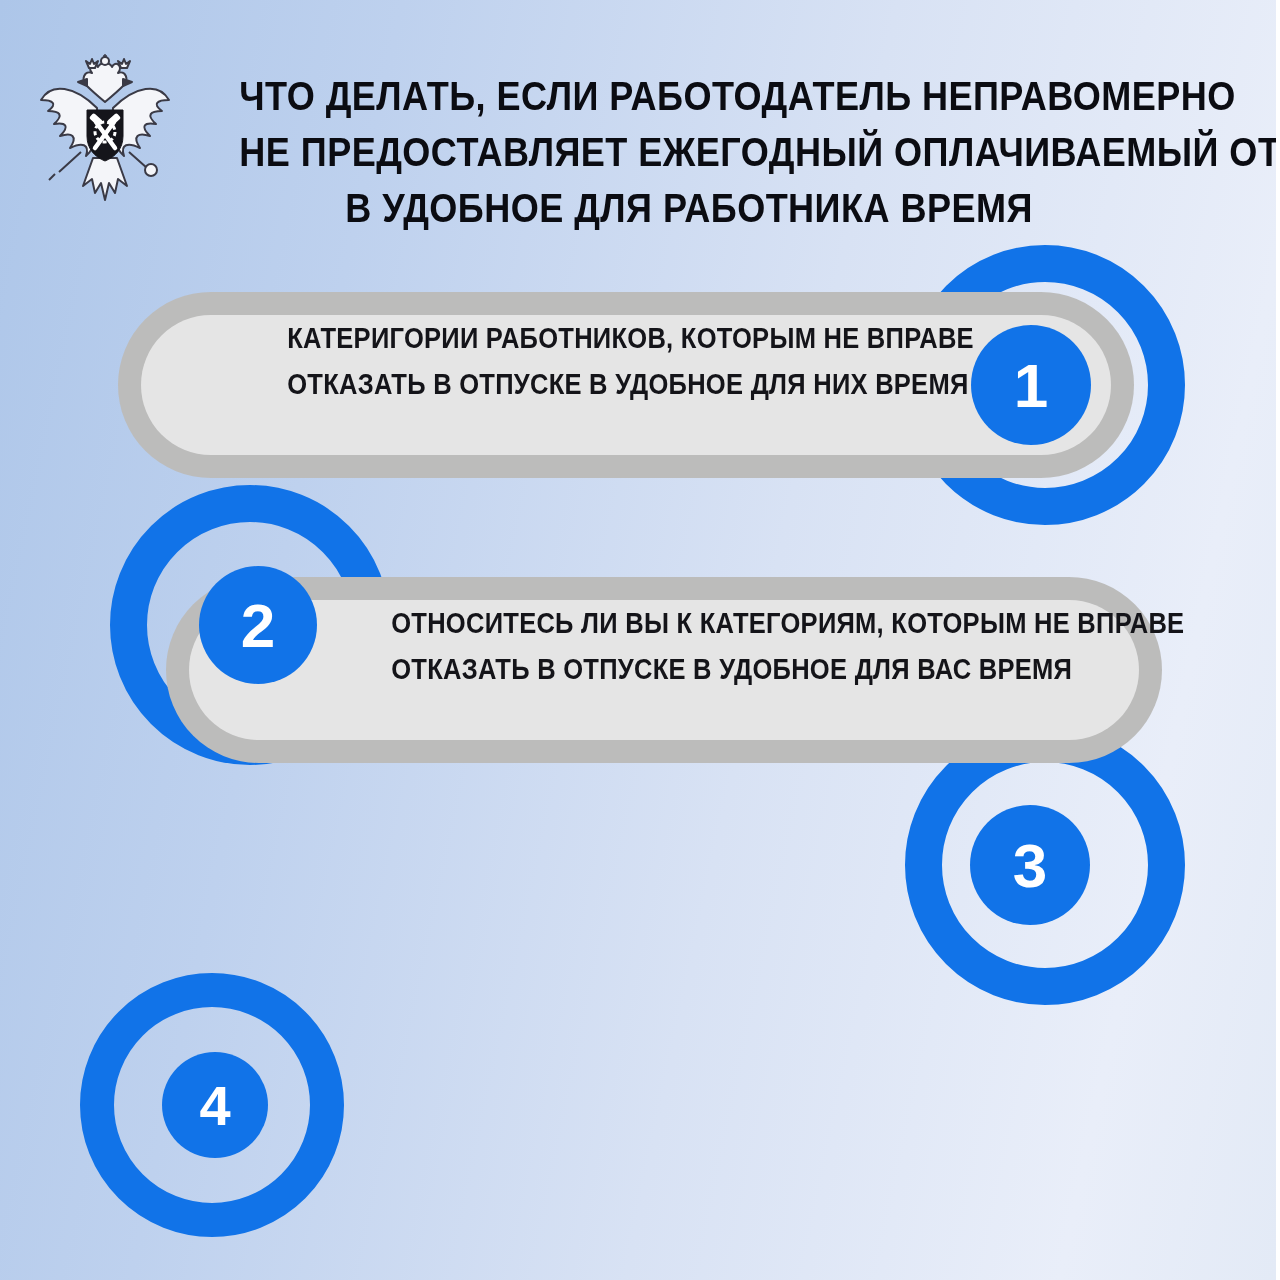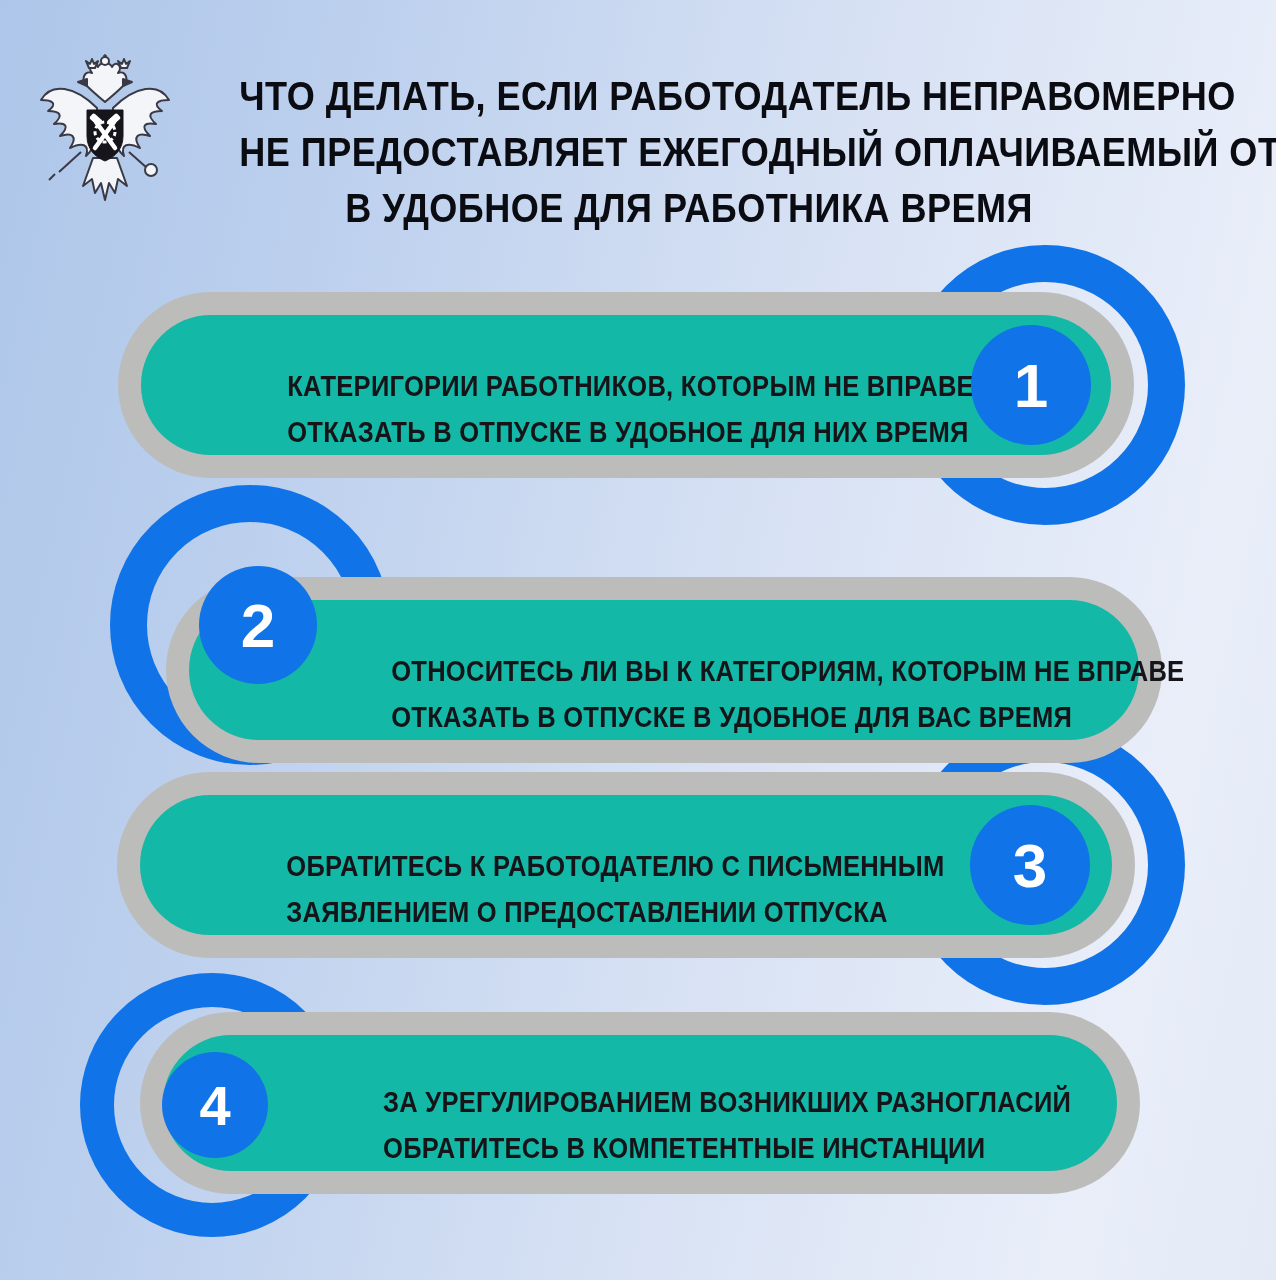--- a/index.html
+++ b/index.html
@@ -31,22 +31,22 @@
   .ring-3{left:905px;top:725px;width:280px;height:280px;}
   .ring-4{left:80px;top:973px;width:264px;height:264px;border-width:34px;}
 
   
   .capsule{position:absolute;background:#bcbcbb;border-radius:999px;z-index:2;}
   .capsule-1{left:118px;top:292px;width:1016px;height:186px;}
   .capsule-2{left:166px;top:532px;width:996px;height:186px;margin-top:45px;}
   .capsule-3{left:117px;top:772px;width:1018px;height:186px;}
   .capsule-4{left:140px;top:1012px;width:1000px;height:182px;}
   .capsule-inner{
-    position:absolute;inset:23px;background:#14b8a6;border-radius:999px;
-    display:flex;align-items:flex-end;
+    position:absolute;inset:23px;background:#e5e5e5;border-radius:999px;
+    display:flex;align-items:flex-start;
   }
   .step-text{
     width:100%;box-sizing:border-box;text-align:center;
     font-weight:700;font-size:29px;line-height:46px;
     color:#141419;letter-spacing:.3px;
   }
   .pad-1{padding:0 210px 0 100px;}
   .pad-2{padding:0 60px 0 165px;}
   .pad-3{padding:0 210px 0 100px;}
   .pad-4{padding:0 85px 0 185px;}
@@ -133,38 +133,22 @@
         <span class="tline">ОТНОСИТЕСЬ ЛИ ВЫ К КАТЕГОРИЯМ, КОТОРЫМ НЕ ВПРАВЕ</span>
         <span class="tline">ОТКАЗАТЬ В ОТПУСКЕ В УДОБНОЕ ДЛЯ ВАС ВРЕМЯ</span>
       </div>
     </div>
   </div>
   <div class="badge badge-2">
     <span>2</span>
   </div>
 
   <div class="ring ring-3"></div>
-  <div class="capsule capsule-3">
-    <div class="capsule-inner">
-      <div class="step-text pad-3 cond">
-        <span class="tline">ОБРАТИТЕСЬ К РАБОТОДАТЕЛЮ С ПИСЬМЕННЫМ</span>
-        <span class="tline">ЗАЯВЛЕНИЕМ О ПРЕДОСТАВЛЕНИИ ОТПУСКА</span>
-      </div>
-    </div>
-  </div>
   <div class="badge badge-3">
     <span>3</span>
   </div>
 
   <div class="ring ring-4"></div>
-  <div class="capsule capsule-4">
-    <div class="capsule-inner">
-      <div class="step-text pad-4 cond">
-        <span class="tline">ЗА УРЕГУЛИРОВАНИЕМ ВОЗНИКШИХ РАЗНОГЛАСИЙ</span>
-        <span class="tline">ОБРАТИТЕСЬ В КОМПЕТЕНТНЫЕ ИНСТАНЦИИ</span>
-      </div>
-    </div>
-  </div>
   <div class="badge badge-4">
     <span>4</span>
   </div>
 
 </div>
 
 </body></html>

